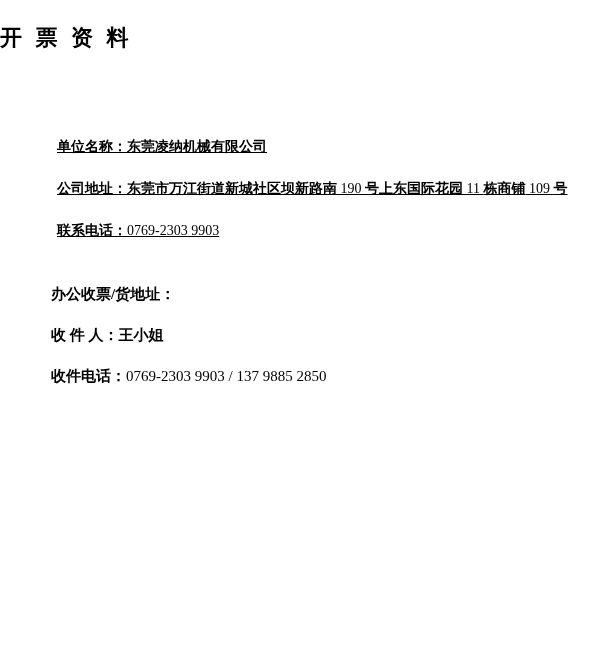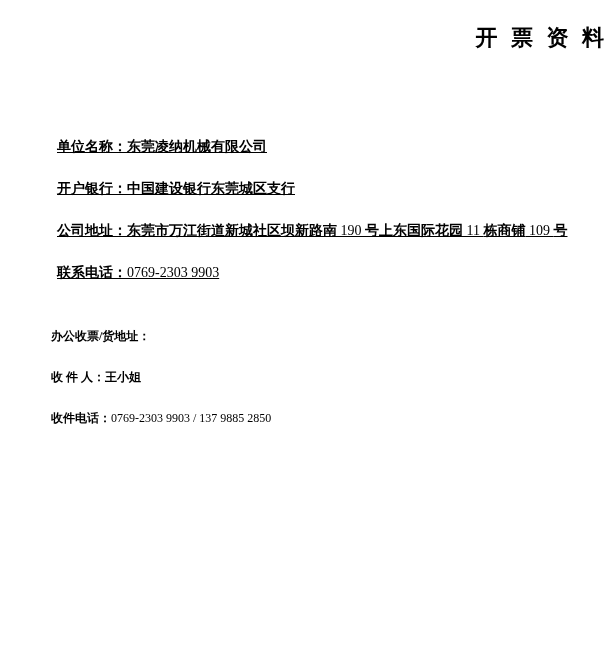--- a/index.html
+++ b/index.html
@@ -17,21 +17,21 @@
   .doc {
     width: 608px;
     height: 648px;
     position: relative;
   }
   .title {
     margin: 0;
     padding-top: 24px;
     height: 28px;
     line-height: 28px;
-    text-align: right;
+    text-align: left;
     font-size: 22px;
     font-weight: bold;
     letter-spacing: 4px;
     white-space: nowrap;
   }
   .sec {
     white-space: nowrap;
   }
   .sec1 {
     margin: 88px 0 0 57px;
@@ -40,21 +40,21 @@
     font-size: 14px;
     line-height: 14px;
     margin-bottom: 28px;
     font-weight: bold;
     text-decoration: underline;
   }
   .sec2 {
     margin: 49px 0 0 51px;
   }
   .sec2 .row {
-    font-size: 12px;
+    font-size: 15px;
     line-height: 14px;
     margin-bottom: 27px;
     font-weight: bold;
   }
   .lbl {
     font-weight: bold;
   }
   .val .cn {
     font-weight: bold;
   }
@@ -68,23 +68,20 @@
 
 <div class="doc">
 
   <h1 class="title">开 票 资 料</h1>
 
   <div class="sec sec1">
     <div class="row">
       <span class="lbl">单位名称：</span><span class="val"><span class="cn">东莞凌纳机械有限公司</span></span>
     </div>
     <div class="row">
-      <span class="lbl">开户银行：</span><span class="val"><span class="cn">中国建设银行东莞城区支行</span></span>
-    </div>
-    <div class="row">
       <span class="lbl">公司地址：</span><span class="val"><span class="cn">东莞市万江街道新城社区坝新路南</span><span class="num"> 190 </span><span class="cn">号上东国际花园</span><span class="num"> 11 </span><span class="cn">栋商铺</span><span class="num"> 109 </span><span class="cn">号</span></span>
     </div>
     <div class="row">
       <span class="lbl">联系电话：</span><span class="val"><span class="num">0769-2303 9903</span></span>
     </div>
   </div>
 
   <div class="sec sec2">
     <div class="row">
       <span class="lbl">办公收票/货地址：</span><span class="val"></span>

